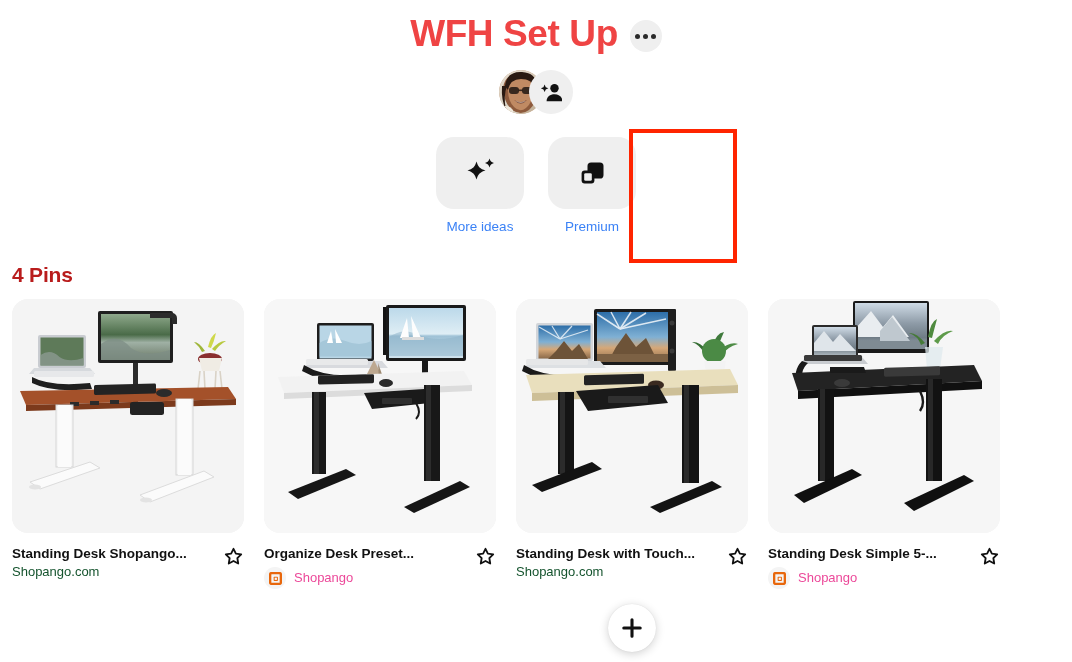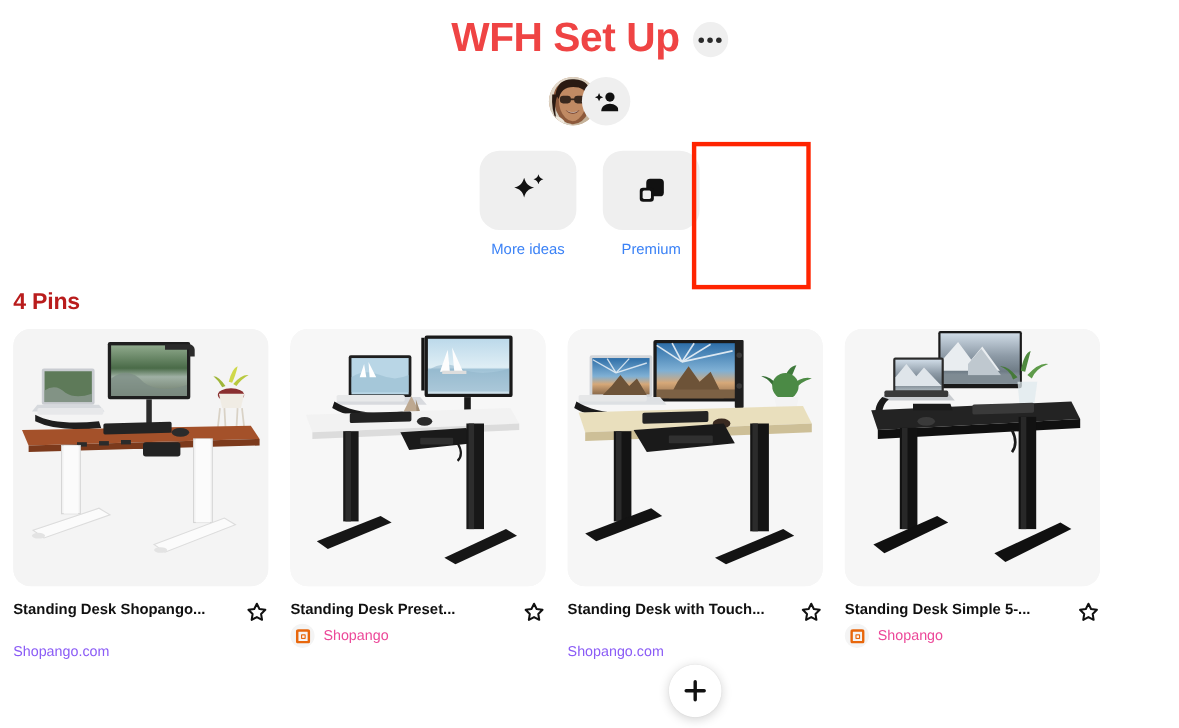--- a/index.html
+++ b/index.html
@@ -81,21 +81,21 @@
   }
   .card-image svg { display: block; width: 232px; height: 234px; }
   .card-meta { display: flex; align-items: flex-start; margin-top: 12px; }
   .card-meta-text { flex: 1; min-width: 0; }
   .card-title {
     font-size: 13.5px; font-weight: 700; color: #111111;
     white-space: nowrap; overflow: hidden; text-overflow: clip;
     line-height: 18px;
   }
   .card-sub-plain {
-    font-size: 13px; color: #8b5cf6; line-height: 18px; margin-top: 20px;
+    font-size: 13px; color: #14532d; line-height: 18px; margin-top: 0;
   }
   .card-sub-branded { display: flex; align-items: center; gap: 8px; margin-top: 4px; }
   .brand-badge {
     width: 22px; height: 22px; border-radius: 50%; background: #f4f4f4;
     display: flex; align-items: center; justify-content: center; flex: none;
   }
   .brand-name { font-size: 13px; color: #ec4899; line-height: 18px; }
   .star-btn { flex: none; margin-left: 6px; cursor: pointer; background: none; border: none; padding: 0; margin-top: 1px; }
 
   
@@ -310,21 +310,21 @@
           <rect x="48" y="93" width="14" height="82" fill="#181818"></rect>
           <rect x="50" y="93" width="5" height="82" fill="#2d2d2d"></rect>
           <rect x="160" y="86" width="16" height="96" fill="#181818"></rect>
           <rect x="162" y="86" width="5" height="96" fill="#2d2d2d"></rect>
           <path d="M24 193 L82 170 L92 176 L34 200 Z" fill="#161616"></path>
           <path d="M140 208 L196 182 L206 188 L150 214 Z" fill="#161616"></path>
         </svg>
       </div>
       <div class="card-meta">
         <div class="card-meta-text">
-          <div class="card-title">Standing Desk Preset...</div>
+          <div class="card-title">Organize Desk Preset...</div>
           <div class="card-sub-branded">
             <span class="brand-badge">
               <svg width="13" height="13" viewBox="0 0 14 14" aria-hidden="true">
                 <rect x="1.2" y="1.2" width="11.6" height="11.6" rx="1.6" fill="none" stroke="#E8670C" stroke-width="2.6"></rect>
                 <rect x="5" y="5" width="4.6" height="4.6" rx="0.8" fill="#E8670C"></rect>
                 <rect x="6.1" y="6.1" width="2.4" height="2.4" fill="#faf7f4"></rect>
               </svg>
             </span>
             <span class="brand-name">Shopango</span>
           </div>

